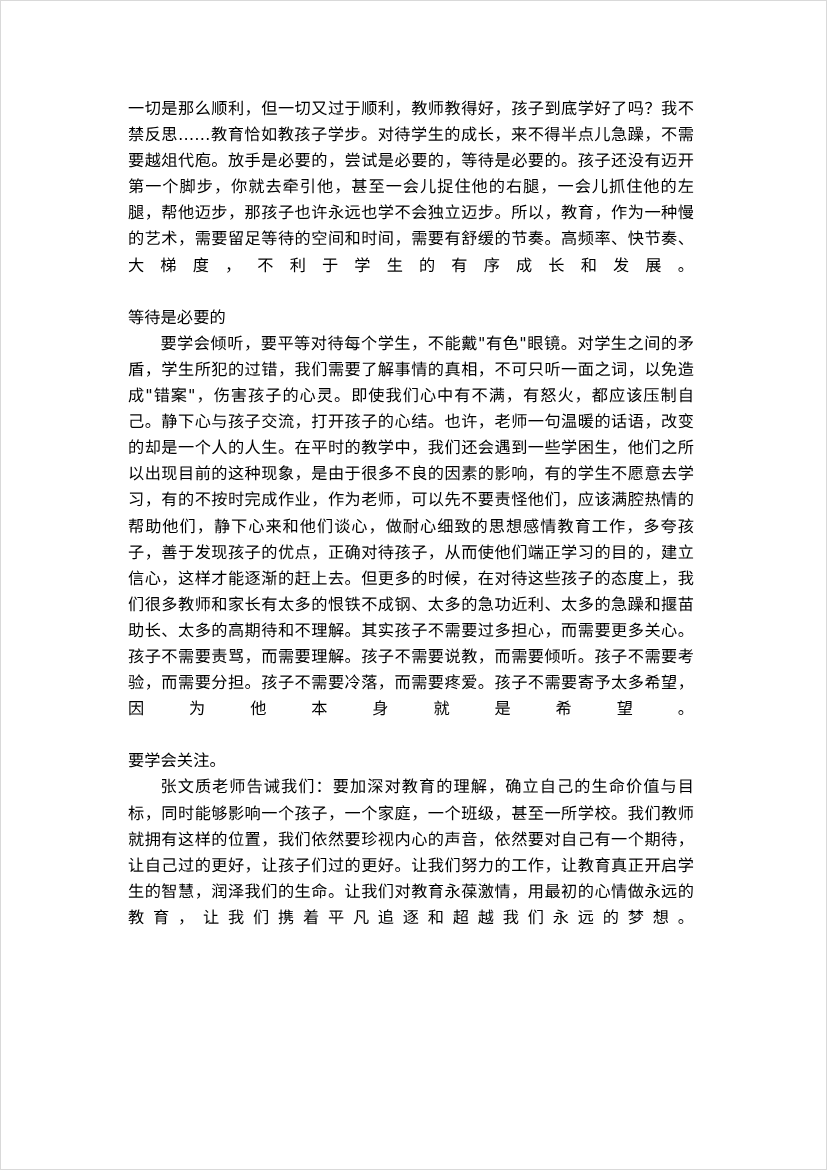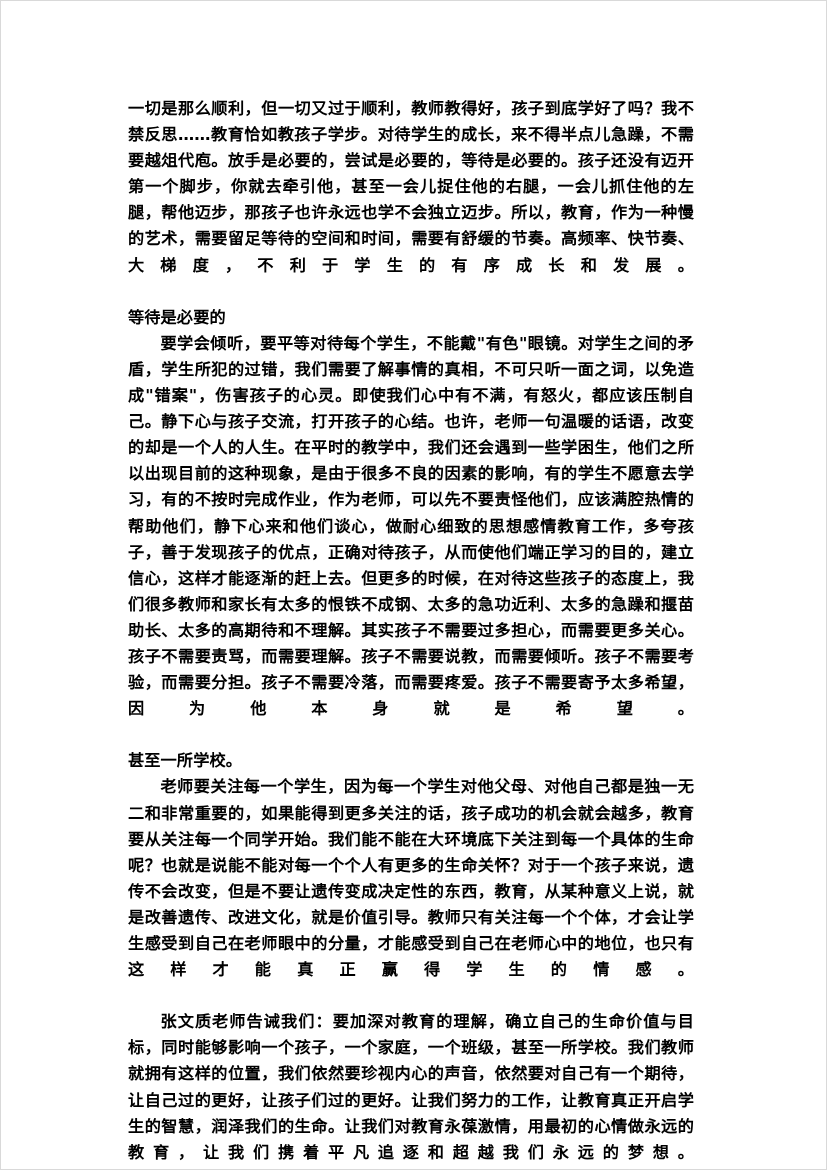--- a/index.html
+++ b/index.html
@@ -16,21 +16,20 @@
     overflow: hidden;
   }
   .page {
     position: relative;
     box-sizing: border-box;
     width: 827px;
     height: 1170px;
     background: #ffffff;
     border: 1px solid #d9d9d9;
     padding: 0;
-    font-weight: bold;
   }
   .content {
     position: absolute;
     left: 127px;
     top: 95px;
     width: 566px;
   }
   .para {
     margin: 0;
     padding: 0;
@@ -61,20 +60,19 @@
 
 <div class="page">
   <div class="content">
 
     <p class="para">一切是那么顺利，但一切又过于顺利，教师教得好，孩子到底学好了吗？我不禁反思……教育恰如教孩子学步。对待学生的成长，来不得半点儿急躁，不需要越俎代庖。放手是必要的，尝试是必要的，等待是必要的。孩子还没有迈开第一个脚步，你就去牵引他，甚至一会儿捉住他的右腿，一会儿抓住他的左腿，帮他迈步，那孩子也许永远也学不会独立迈步。所以，教育，作为一种慢的艺术，需要留足等待的空间和时间，需要有舒缓的节奏。高频率、快节奏、大梯度，不利于学生的有序成长和发展。</p>
 
     <p class="para heading nostretch">等待是必要的</p>
 
     <p class="para indent">要学会倾听，要平等对待每个学生，不能戴"有色"眼镜。对学生之间的矛盾，学生所犯的过错，我们需要了解事情的真相，不可只听一面之词，以免造成"错案"，伤害孩子的心灵。即使我们心中有不满，有怒火，都应该压制自己。静下心与孩子交流，打开孩子的心结。也许，老师一句温暖的话语，改变的却是一个人的人生。在平时的教学中，我们还会遇到一些学困生，他们之所以出现目前的这种现象，是由于很多不良的因素的影响，有的学生不愿意去学习，有的不按时完成作业，作为老师，可以先不要责怪他们，应该满腔热情的帮助他们，静下心来和他们谈心，做耐心细致的思想感情教育工作，多夸孩子，善于发现孩子的优点，正确对待孩子，从而使他们端正学习的目的，建立信心，这样才能逐渐的赶上去。但更多的时候，在对待这些孩子的态度上，我们很多教师和家长有太多的恨铁不成钢、太多的急功近利、太多的急躁和揠苗助长、太多的高期待和不理解。其实孩子不需要过多担心，而需要更多关心。孩子不需要责骂，而需要理解。孩子不需要说教，而需要倾听。孩子不需要考验，而需要分担。孩子不需要冷落，而需要疼爱。孩子不需要寄予太多希望，因为他本身就是希望。</p>
 
-    <p class="para heading nostretch">甚至一所学校。</p>
+    <p class="para heading nostretch">要学会关注。</p>
 
-    <p class="para indent">老师要关注每一个学生，因为每一个学生对他父母、对他自己都是独一无二和非常重要的，如果能得到更多关注的话，孩子成功的机会就会越多，教育要从关注每一个同学开始。我们能不能在大环境底下关注到每一个具体的生命呢？也就是说能不能对每一个个人有更多的生命关怀？对于一个孩子来说，遗传不会改变，但是不要让遗传变成决定性的东西，教育，从某种意义上说，就是改善遗传、改进文化，就是价值引导。教师只有关注每一个个体，才会让学生感受到自己在老师眼中的分量，才能感受到自己在老师心中的地位，也只有这样才能真正赢得学生的情感。</p>
 
     <p class="para indent">张文质老师告诫我们：要加深对教育的理解，确立自己的生命价值与目标，同时能够影响一个孩子，一个家庭，一个班级，甚至一所学校。我们教师就拥有这样的位置，我们依然要珍视内心的声音，依然要对自己有一个期待，让自己过的更好，让孩子们过的更好。让我们努力的工作，让教育真正开启学生的智慧，润泽我们的生命。让我们对教育永葆激情，用最初的心情做永远的教育，让我们携着平凡追逐和超越我们永远的梦想。</p>
 
   </div>
 </div>
 
 </body></html>

